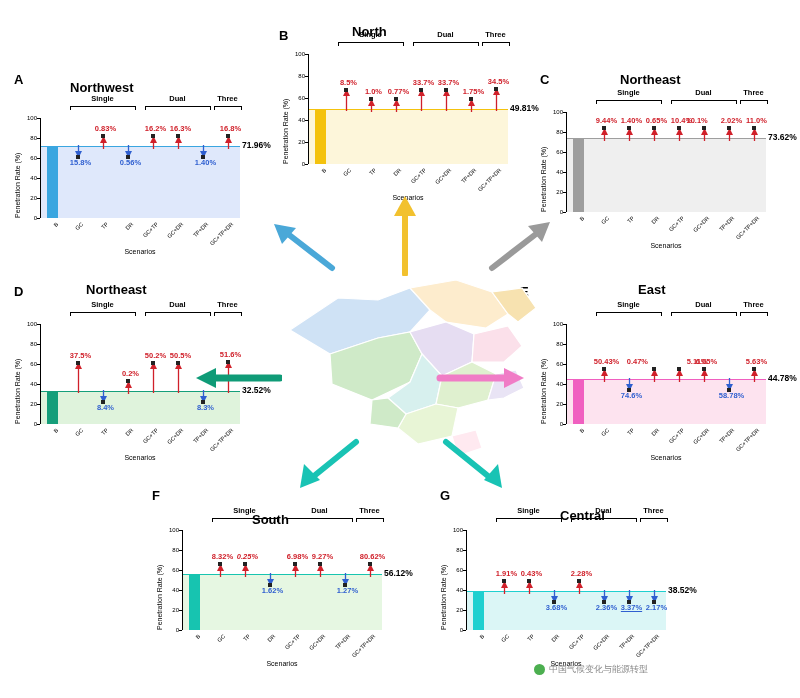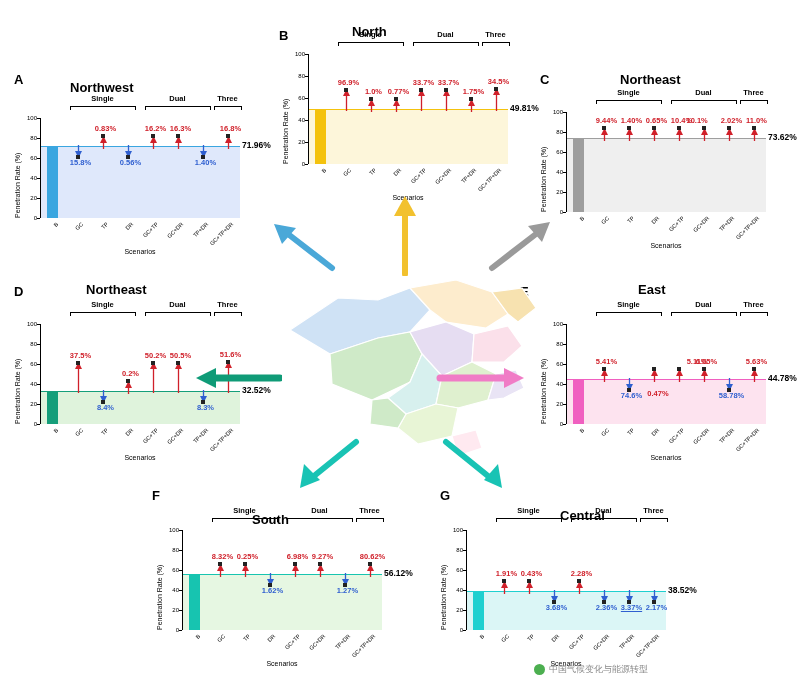--- a/index.html
+++ b/index.html
@@ -142,21 +142,21 @@
       <div class="grplabel" style="left:317.5px;top:30px;width:106px;">Single</div>
       <div class="grpline" style="left:412.5px;top:42px;width:66px;"></div>
       <div class="grplabel" style="left:392.5px;top:30px;width:106px;">Dual</div>
       <div class="grpline" style="left:481.5px;top:42px;width:28px;"></div>
       <div class="grplabel" style="left:461.5px;top:30px;width:68px;">Three</div>
       <div class="arrow" style="left:341.5px;top:89.16900000000001px;width:9px;height:22.04px;"><svg width="9" height="22.04">
           <line x1="4.5" y1="22.04" x2="4.5" y2="5" stroke="#d0202a" stroke-width="1.3"></line>
           <polygon points="4.5,0 8,7 1,7" fill="#d0202a"></polygon>
         </svg></div>
       <div style="position:absolute;left:343.5px;top:88.16900000000001px;width:4px;height:4px;background:#222;"></div>
-      <div class="pct" style="left:328.5px;top:78.16900000000001px;width:40px;text-align:center;color:#d0202a;">96.9%</div>
+      <div class="pct" style="left:328.5px;top:78.16900000000001px;width:40px;text-align:center;color:#d0202a;">8.5%</div>
       <div class="arrow" style="left:366.5px;top:98.209px;width:9px;height:13px;"><svg width="9" height="13">
           <line x1="4.5" y1="13" x2="4.5" y2="5" stroke="#d0202a" stroke-width="1.3"></line>
           <polygon points="4.5,0 8,7 1,7" fill="#d0202a"></polygon>
         </svg></div>
       <div style="position:absolute;left:368.5px;top:97.209px;width:4px;height:4px;background:#222;"></div>
       <div class="pct" style="left:353.5px;top:87.209px;width:40px;text-align:center;color:#d0202a;">1.0%</div>
       <div class="arrow" style="left:391.5px;top:98.209px;width:9px;height:13px;"><svg width="9" height="13">
           <line x1="4.5" y1="13" x2="4.5" y2="5" stroke="#d0202a" stroke-width="1.3"></line>
           <polygon points="4.5,0 8,7 1,7" fill="#d0202a"></polygon>
         </svg></div>
@@ -376,33 +376,33 @@
       <div class="grplabel" style="left:575.5px;top:300px;width:106px;">Single</div>
       <div class="grpline" style="left:670.5px;top:312px;width:66px;"></div>
       <div class="grplabel" style="left:650.5px;top:300px;width:106px;">Dual</div>
       <div class="grpline" style="left:739.5px;top:312px;width:28px;"></div>
       <div class="grplabel" style="left:719.5px;top:300px;width:68px;">Three</div>
       <div class="arrow" style="left:599.5px;top:368.22px;width:9px;height:13px;"><svg width="9" height="13">
           <line x1="4.5" y1="13" x2="4.5" y2="5" stroke="#d0202a" stroke-width="1.3"></line>
           <polygon points="4.5,0 8,7 1,7" fill="#d0202a"></polygon>
         </svg></div>
       <div style="position:absolute;left:601.5px;top:367.22px;width:4px;height:4px;background:#222;"></div>
-      <div class="pct" style="left:586.5px;top:357.22px;width:40px;text-align:center;color:#d0202a;">5.41%</div>
+      <div class="pct" style="left:586.5px;top:357.22px;width:40px;text-align:center;color:#d0202a;">50.43%</div>
       <div class="arrow" style="left:624.5px;top:377.22px;width:9px;height:13px;"><svg width="9" height="13">
           <line x1="4.5" y1="0" x2="4.5" y2="8" stroke="#2f5fd0" stroke-width="1.3"></line>
           <polygon points="4.5,13 8,6 1,6" fill="#2f5fd0"></polygon>
         </svg></div>
       <div style="position:absolute;left:626.5px;top:388.22px;width:4px;height:4px;background:#222;"></div>
       <div class="pct" style="left:611.5px;top:391.22px;width:40px;text-align:center;color:#2f5fd0;">74.6%</div>
       <div class="arrow" style="left:649.5px;top:368.22px;width:9px;height:13px;"><svg width="9" height="13">
           <line x1="4.5" y1="13" x2="4.5" y2="5" stroke="#d0202a" stroke-width="1.3"></line>
           <polygon points="4.5,0 8,7 1,7" fill="#d0202a"></polygon>
         </svg></div>
       <div style="position:absolute;left:651.5px;top:367.22px;width:4px;height:4px;background:#222;"></div>
-      <div class="pct" style="left:638px;top:357.22px;width:40px;text-align:center;color:#d0202a;margin-top:32px;">0.47%</div>
+      <div class="pct" style="left:608px;top:357.22px;width:40px;text-align:right;color:#d0202a;">0.47%</div>
       <div class="arrow" style="left:674.5px;top:368.22px;width:9px;height:13px;"><svg width="9" height="13">
           <line x1="4.5" y1="13" x2="4.5" y2="5" stroke="#d0202a" stroke-width="1.3"></line>
           <polygon points="4.5,0 8,7 1,7" fill="#d0202a"></polygon>
         </svg></div>
       <div style="position:absolute;left:676.5px;top:367.22px;width:4px;height:4px;background:#222;"></div>
       <div class="pct" style="left:661.5px;top:357.22px;width:46px;text-align:right;color:#d0202a;">5.11%</div>
       <div class="arrow" style="left:699.5px;top:368.22px;width:9px;height:13px;"><svg width="9" height="13">
           <line x1="4.5" y1="13" x2="4.5" y2="5" stroke="#d0202a" stroke-width="1.3"></line>
           <polygon points="4.5,0 8,7 1,7" fill="#d0202a"></polygon>
         </svg></div>
@@ -460,21 +460,21 @@
           <line x1="4.5" y1="13" x2="4.5" y2="5" stroke="#d0202a" stroke-width="1.3"></line>
           <polygon points="4.5,0 8,7 1,7" fill="#d0202a"></polygon>
         </svg></div>
       <div style="position:absolute;left:217.5px;top:561.88px;width:4px;height:4px;background:#222;"></div>
       <div class="pct" style="left:202.5px;top:551.88px;width:40px;text-align:center;color:#d0202a;">8.32%</div>
       <div class="arrow" style="left:240.5px;top:562.88px;width:9px;height:13px;"><svg width="9" height="13">
           <line x1="4.5" y1="13" x2="4.5" y2="5" stroke="#d0202a" stroke-width="1.3"></line>
           <polygon points="4.5,0 8,7 1,7" fill="#d0202a"></polygon>
         </svg></div>
       <div style="position:absolute;left:242.5px;top:561.88px;width:4px;height:4px;background:#222;"></div>
-      <div class="pct" style="left:227.5px;top:551.88px;width:40px;text-align:center;color:#d0202a;">0.25%</div>
+      <div class="pct" style="left:227.5px;top:551.88px;width:40px;text-align:center;color:#d0202a;font-style:italic;">0.25%</div>
       <div class="arrow" style="left:265.5px;top:571.88px;width:9px;height:13px;"><svg width="9" height="13">
           <line x1="4.5" y1="0" x2="4.5" y2="8" stroke="#2f5fd0" stroke-width="1.3"></line>
           <polygon points="4.5,13 8,6 1,6" fill="#2f5fd0"></polygon>
         </svg></div>
       <div style="position:absolute;left:267.5px;top:582.88px;width:4px;height:4px;background:#222;"></div>
       <div class="pct" style="left:252.5px;top:585.88px;width:40px;text-align:center;color:#2f5fd0;">1.62%</div>
       <div class="arrow" style="left:290.5px;top:562.88px;width:9px;height:13px;"><svg width="9" height="13">
           <line x1="4.5" y1="13" x2="4.5" y2="5" stroke="#d0202a" stroke-width="1.3"></line>
           <polygon points="4.5,0 8,7 1,7" fill="#d0202a"></polygon>
         </svg></div>

